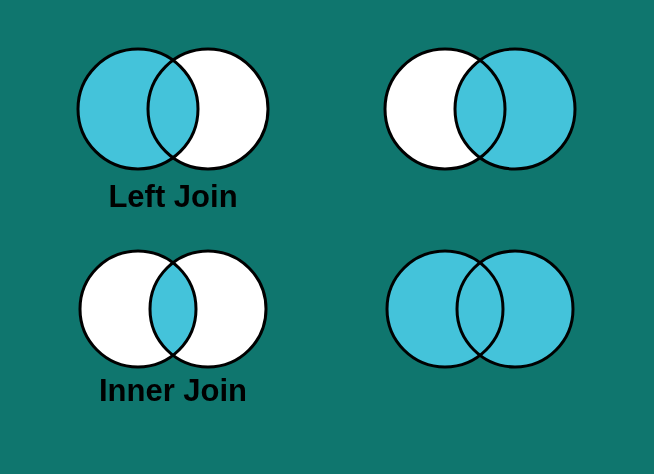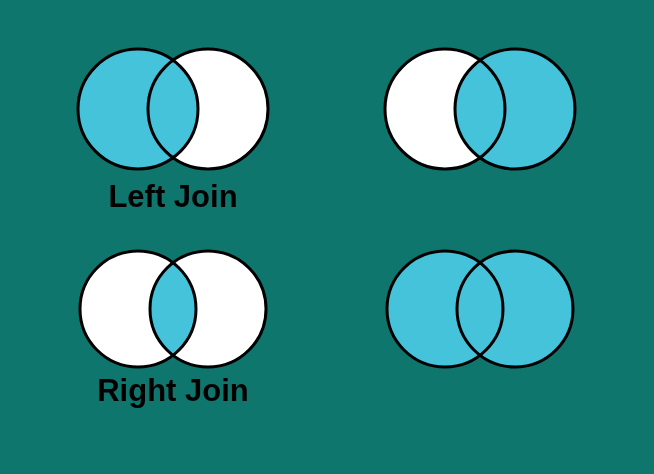--- a/index.html
+++ b/index.html
@@ -101,21 +101,21 @@
       </defs>
       <circle cx="65" cy="63" r="58" fill="#ffffff"></circle>
       <circle cx="135" cy="63" r="58" fill="#ffffff"></circle>
       <g clip-path="url(#clip-ij-left)">
         <circle cx="135" cy="63" r="58" fill="#44c3da"></circle>
       </g>
       <circle cx="65" cy="63" r="58" fill="none" stroke="#000000" stroke-width="3"></circle>
       <circle cx="135" cy="63" r="58" fill="none" stroke="#000000" stroke-width="3"></circle>
     </svg>
   </div>
-  <div class="venn-label" id="label-inner-join">Right Join</div>
+  <div class="venn-label" id="label-inner-join">Inner Join</div>
 
   <div class="diagram-cell" id="cell-full-outer-join">
     <svg class="venn-svg" width="200" height="130" viewBox="0 0 200 130">
       <circle cx="65" cy="63" r="58" fill="#44c3da"></circle>
       <circle cx="135" cy="63" r="58" fill="#44c3da"></circle>
       <circle cx="65" cy="63" r="58" fill="none" stroke="#000000" stroke-width="3"></circle>
       <circle cx="135" cy="63" r="58" fill="none" stroke="#000000" stroke-width="3"></circle>
     </svg>
   </div>
 

